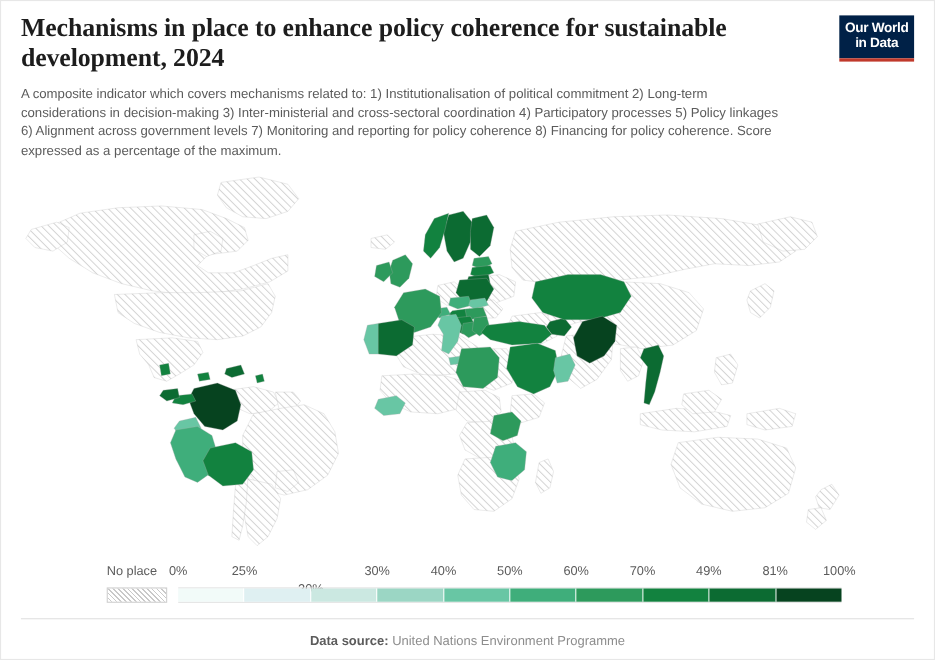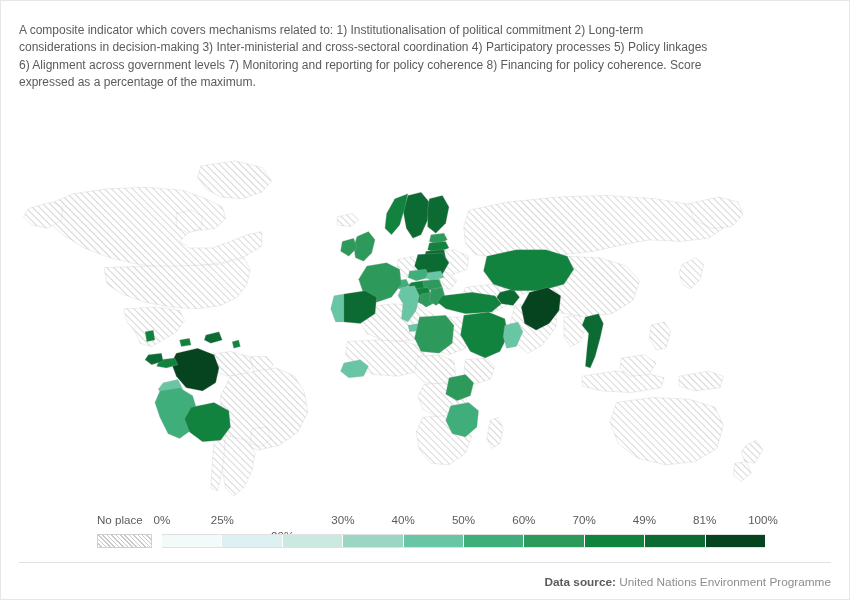--- a/index.html
+++ b/index.html
@@ -129,36 +129,44 @@
 
   
   .footer {
     position: absolute;
     left: 18px; right: 18px; top: 561px;
     height: 30px;
     border-top: 1px solid #e0e0e0;
     padding-top: 8px;
     display: flex;
     align-items: center;
-    justify-content: flex-end;
+    justify-content: center;
     font-size: 11.8px;
     color: #8d8d8d;
   }
   .footer-left { color: #8d8d8d; }
   .footer-left b { color: #5b5b5b; font-weight: 700; }
   .footer-right { color: #9a9a9a; padding-right: 6px; }
 </style>
 </head>
 <body>
 
 <div id="chart-root">
 
   <div class="header">
     <div class="header-text">
+      <h1 class="chart-title">Mechanisms in place to enhance policy coherence for sustainable development, 2024</h1>
       <p class="chart-subtitle">A composite indicator which covers mechanisms related to: 1) Institutionalisation of political commitment 2) Long-term considerations in decision-making 3) Inter-ministerial and cross-sectoral coordination 4) Participatory processes 5) Policy linkages 6) Alignment across government levels 7) Monitoring and reporting for policy coherence 8) Financing for policy coherence. Score expressed as a percentage of the maximum.</p>
+    </div>
+    <div class="owid-logo">
+      <div class="owid-logo-box">
+        <div>Our World</div>
+        <div>in Data</div>
+      </div>
+      <div class="owid-logo-bar"></div>
     </div>
   </div>
 
   <div class="map-wrap">
     <svg viewBox="0 0 1000 420" preserveAspectRatio="xMidYMid meet">
       <defs>
         <pattern id="hatchPattern" width="6" height="6" patternUnits="userSpaceOnUse" patternTransform="rotate(-45)">
           <rect width="6" height="6" fill="#ffffff"></rect>
           <line x1="0" y1="0" x2="0" y2="6" stroke="#d2d2d2" stroke-width="2.1"></line>
         </pattern>

